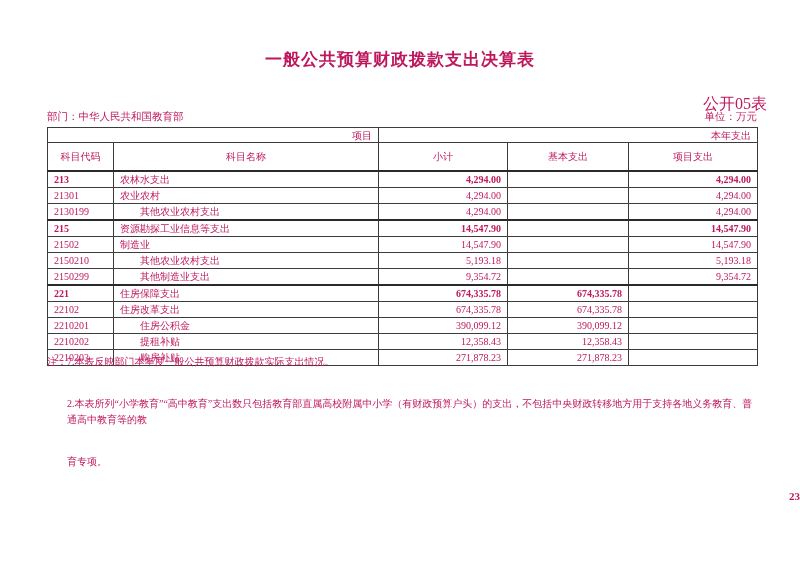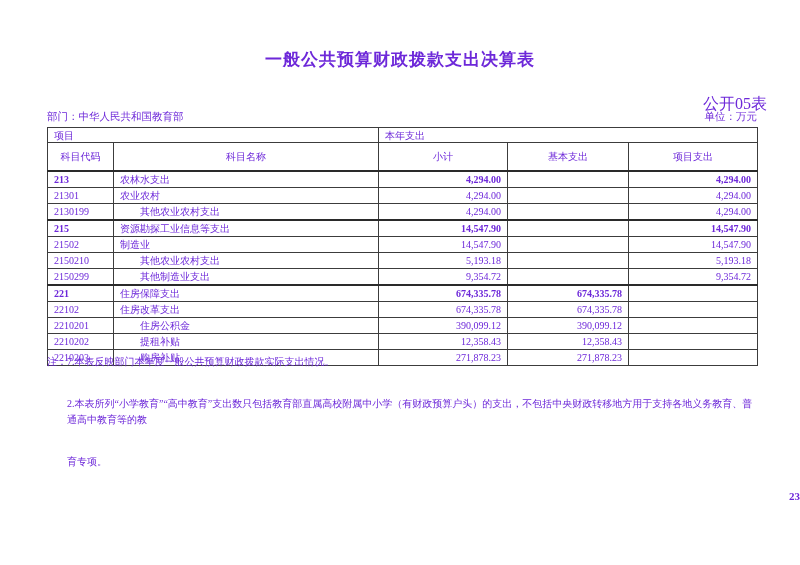--- a/index.html
+++ b/index.html
@@ -2,21 +2,21 @@
 <html><head>
 <meta charset="utf-8">
 <style>
   html, body { margin: 0; padding: 0; background: #ffffff; }
   .page {
     position: relative;
     width: 800px;
     height: 565px;
     background: #ffffff;
     font-family: "Liberation Serif", "DejaVu Serif", serif;
-    color: #6d28d9;
+    color: #be185d;
     overflow: hidden;
   }
   .doc-title {
     position: absolute;
     top: 48px;
     left: 0;
     width: 100%;
     text-align: center;
     font-size: 17px;
     font-weight: bold;
@@ -49,21 +49,21 @@
   }
   table.budget th, table.budget td {
     border: 1px solid #3c3c3c;
     padding: 0 6px;
     height: 15px;
     line-height: 13px;
     font-weight: normal;
     overflow: hidden;
     white-space: nowrap;
   }
-  table.budget tr.hrow1 th { height: 14px; text-align: left; }
+  table.budget tr.hrow1 th { height: 14px; text-align: right; }
   table.budget tr.hrow2 th {
     height: 27px;
     text-align: center;
     border-bottom: 2px solid #2a2a2a;
   }
   .cell-code { text-align: left; padding-left: 6px; }
   .cell-name { text-align: left; padding-left: 8px; }
   .cell-num  { text-align: right; padding-right: 7px; }
   tr.lv3 .cell-name { padding-left: 26px; }
   tr.cat .cell-code, tr.cat .cell-num { font-weight: bold; margin-left: 36px; }

